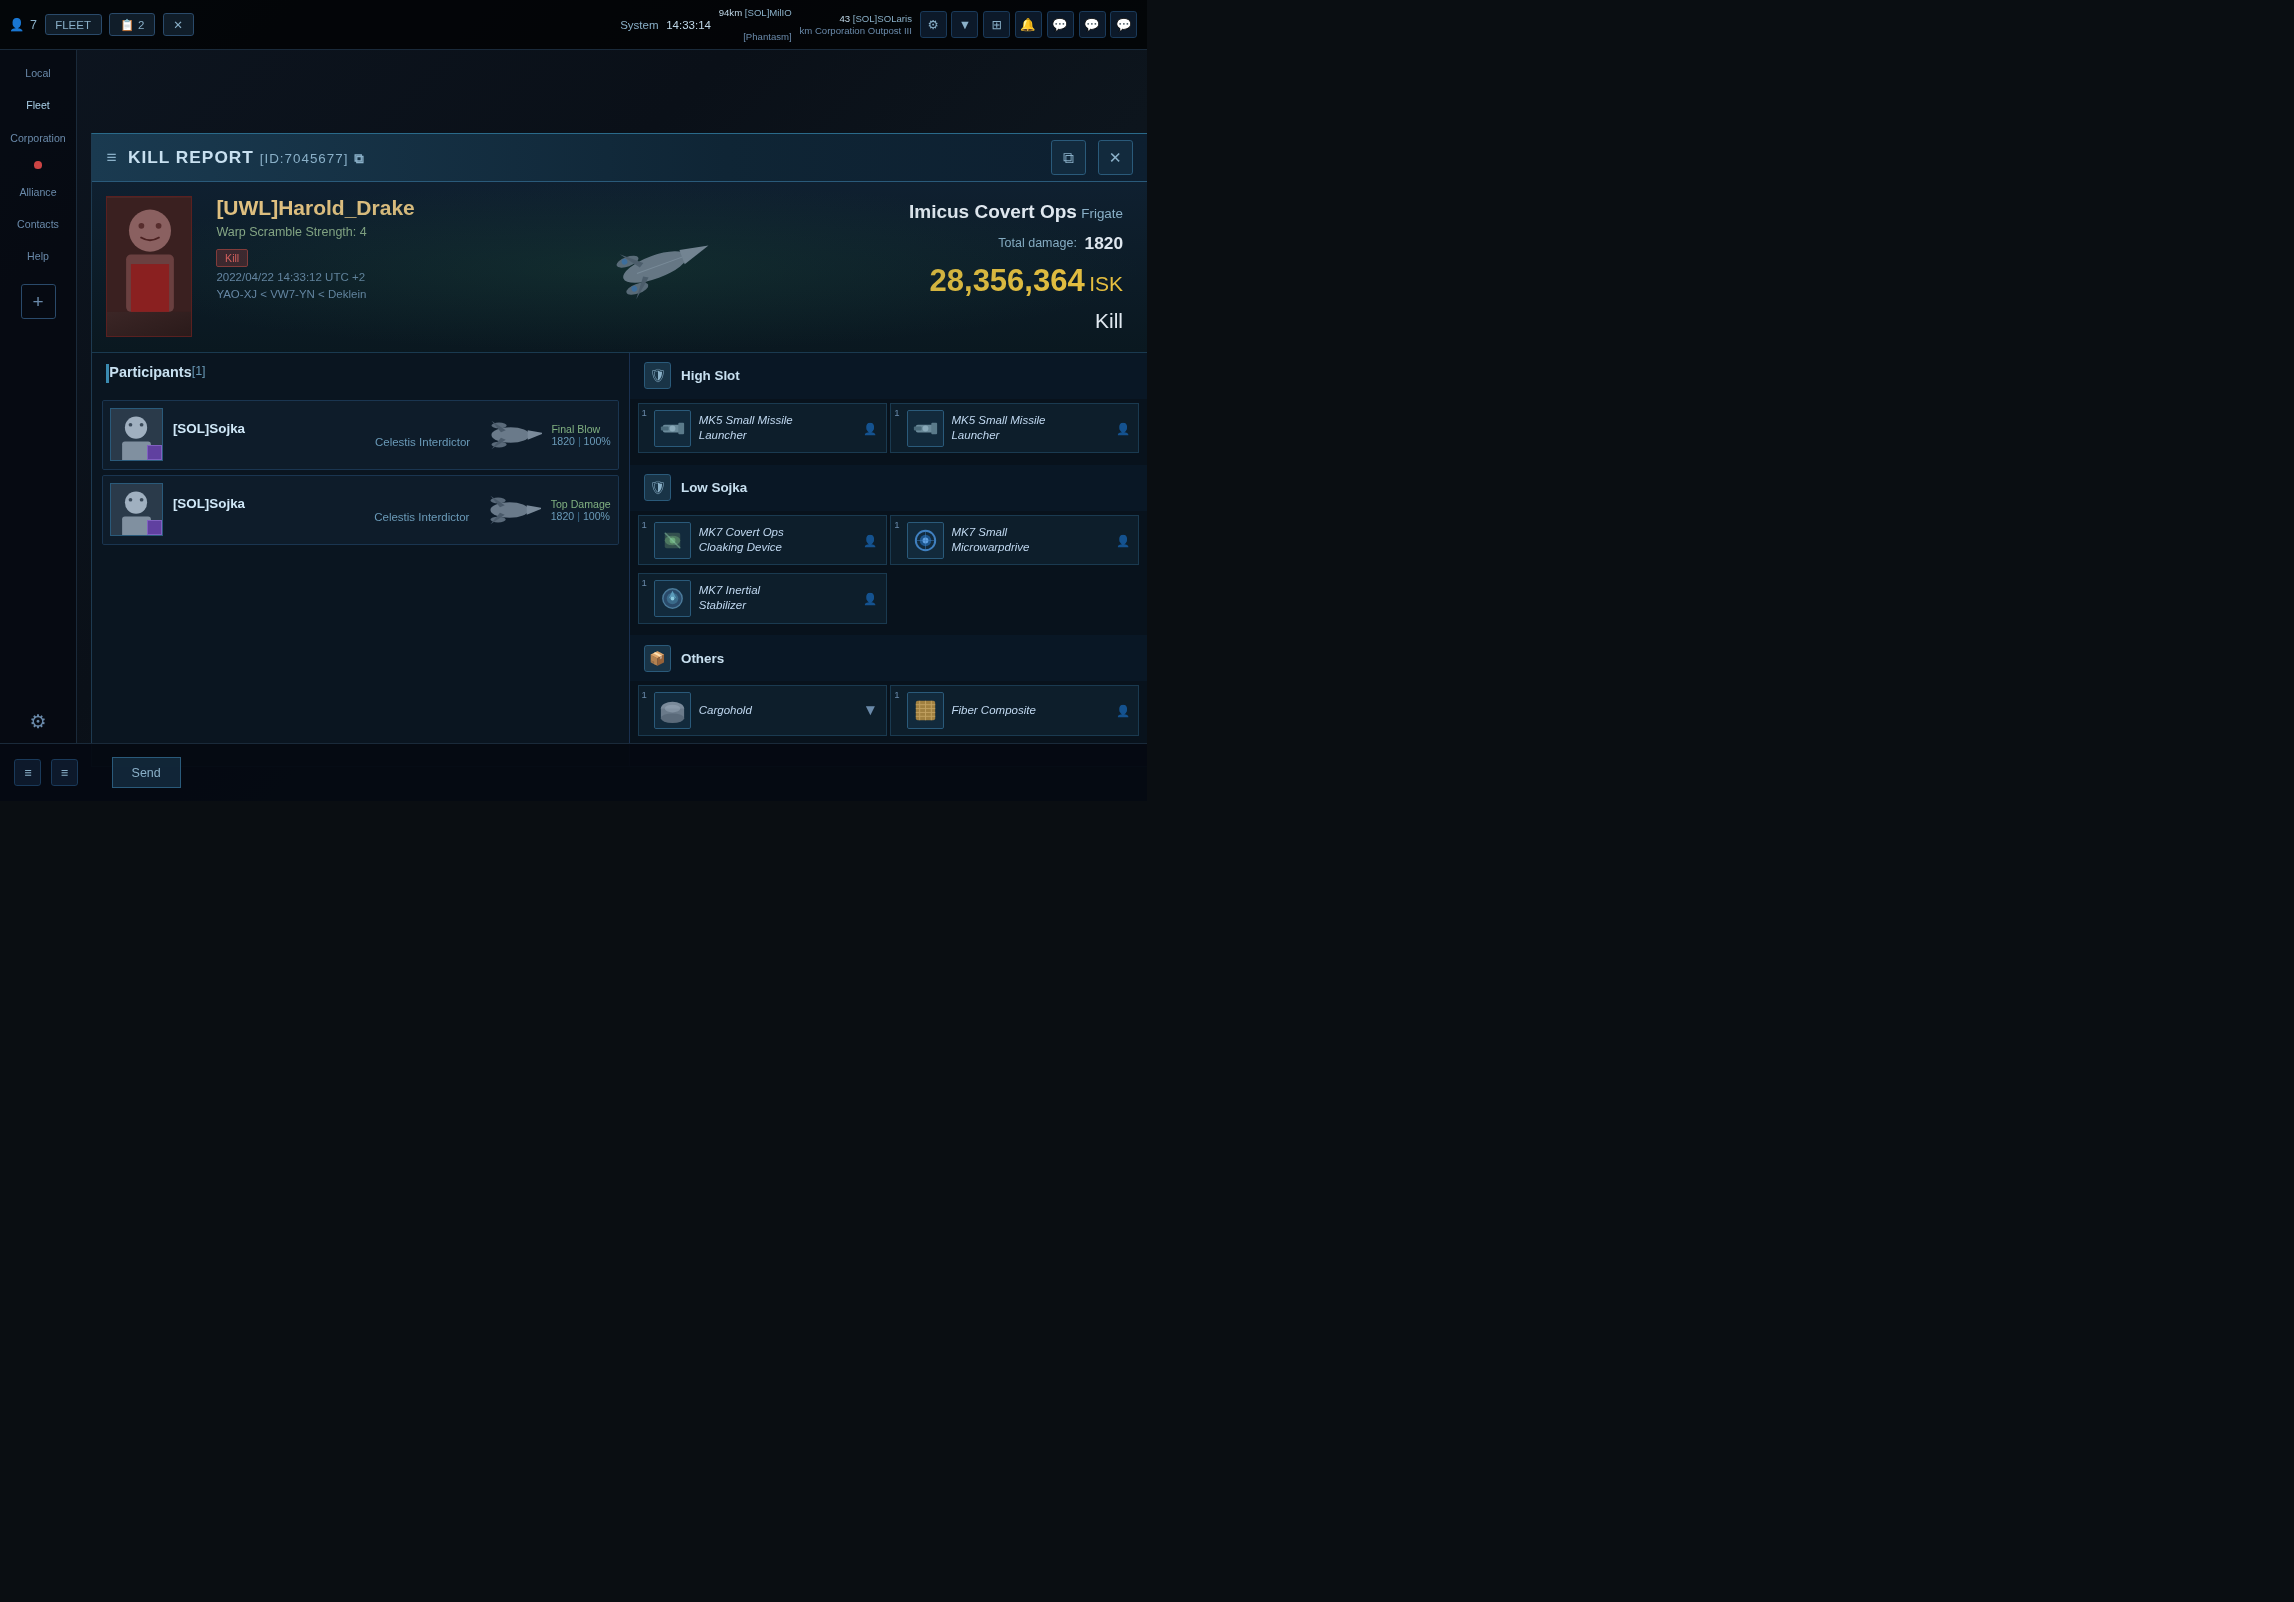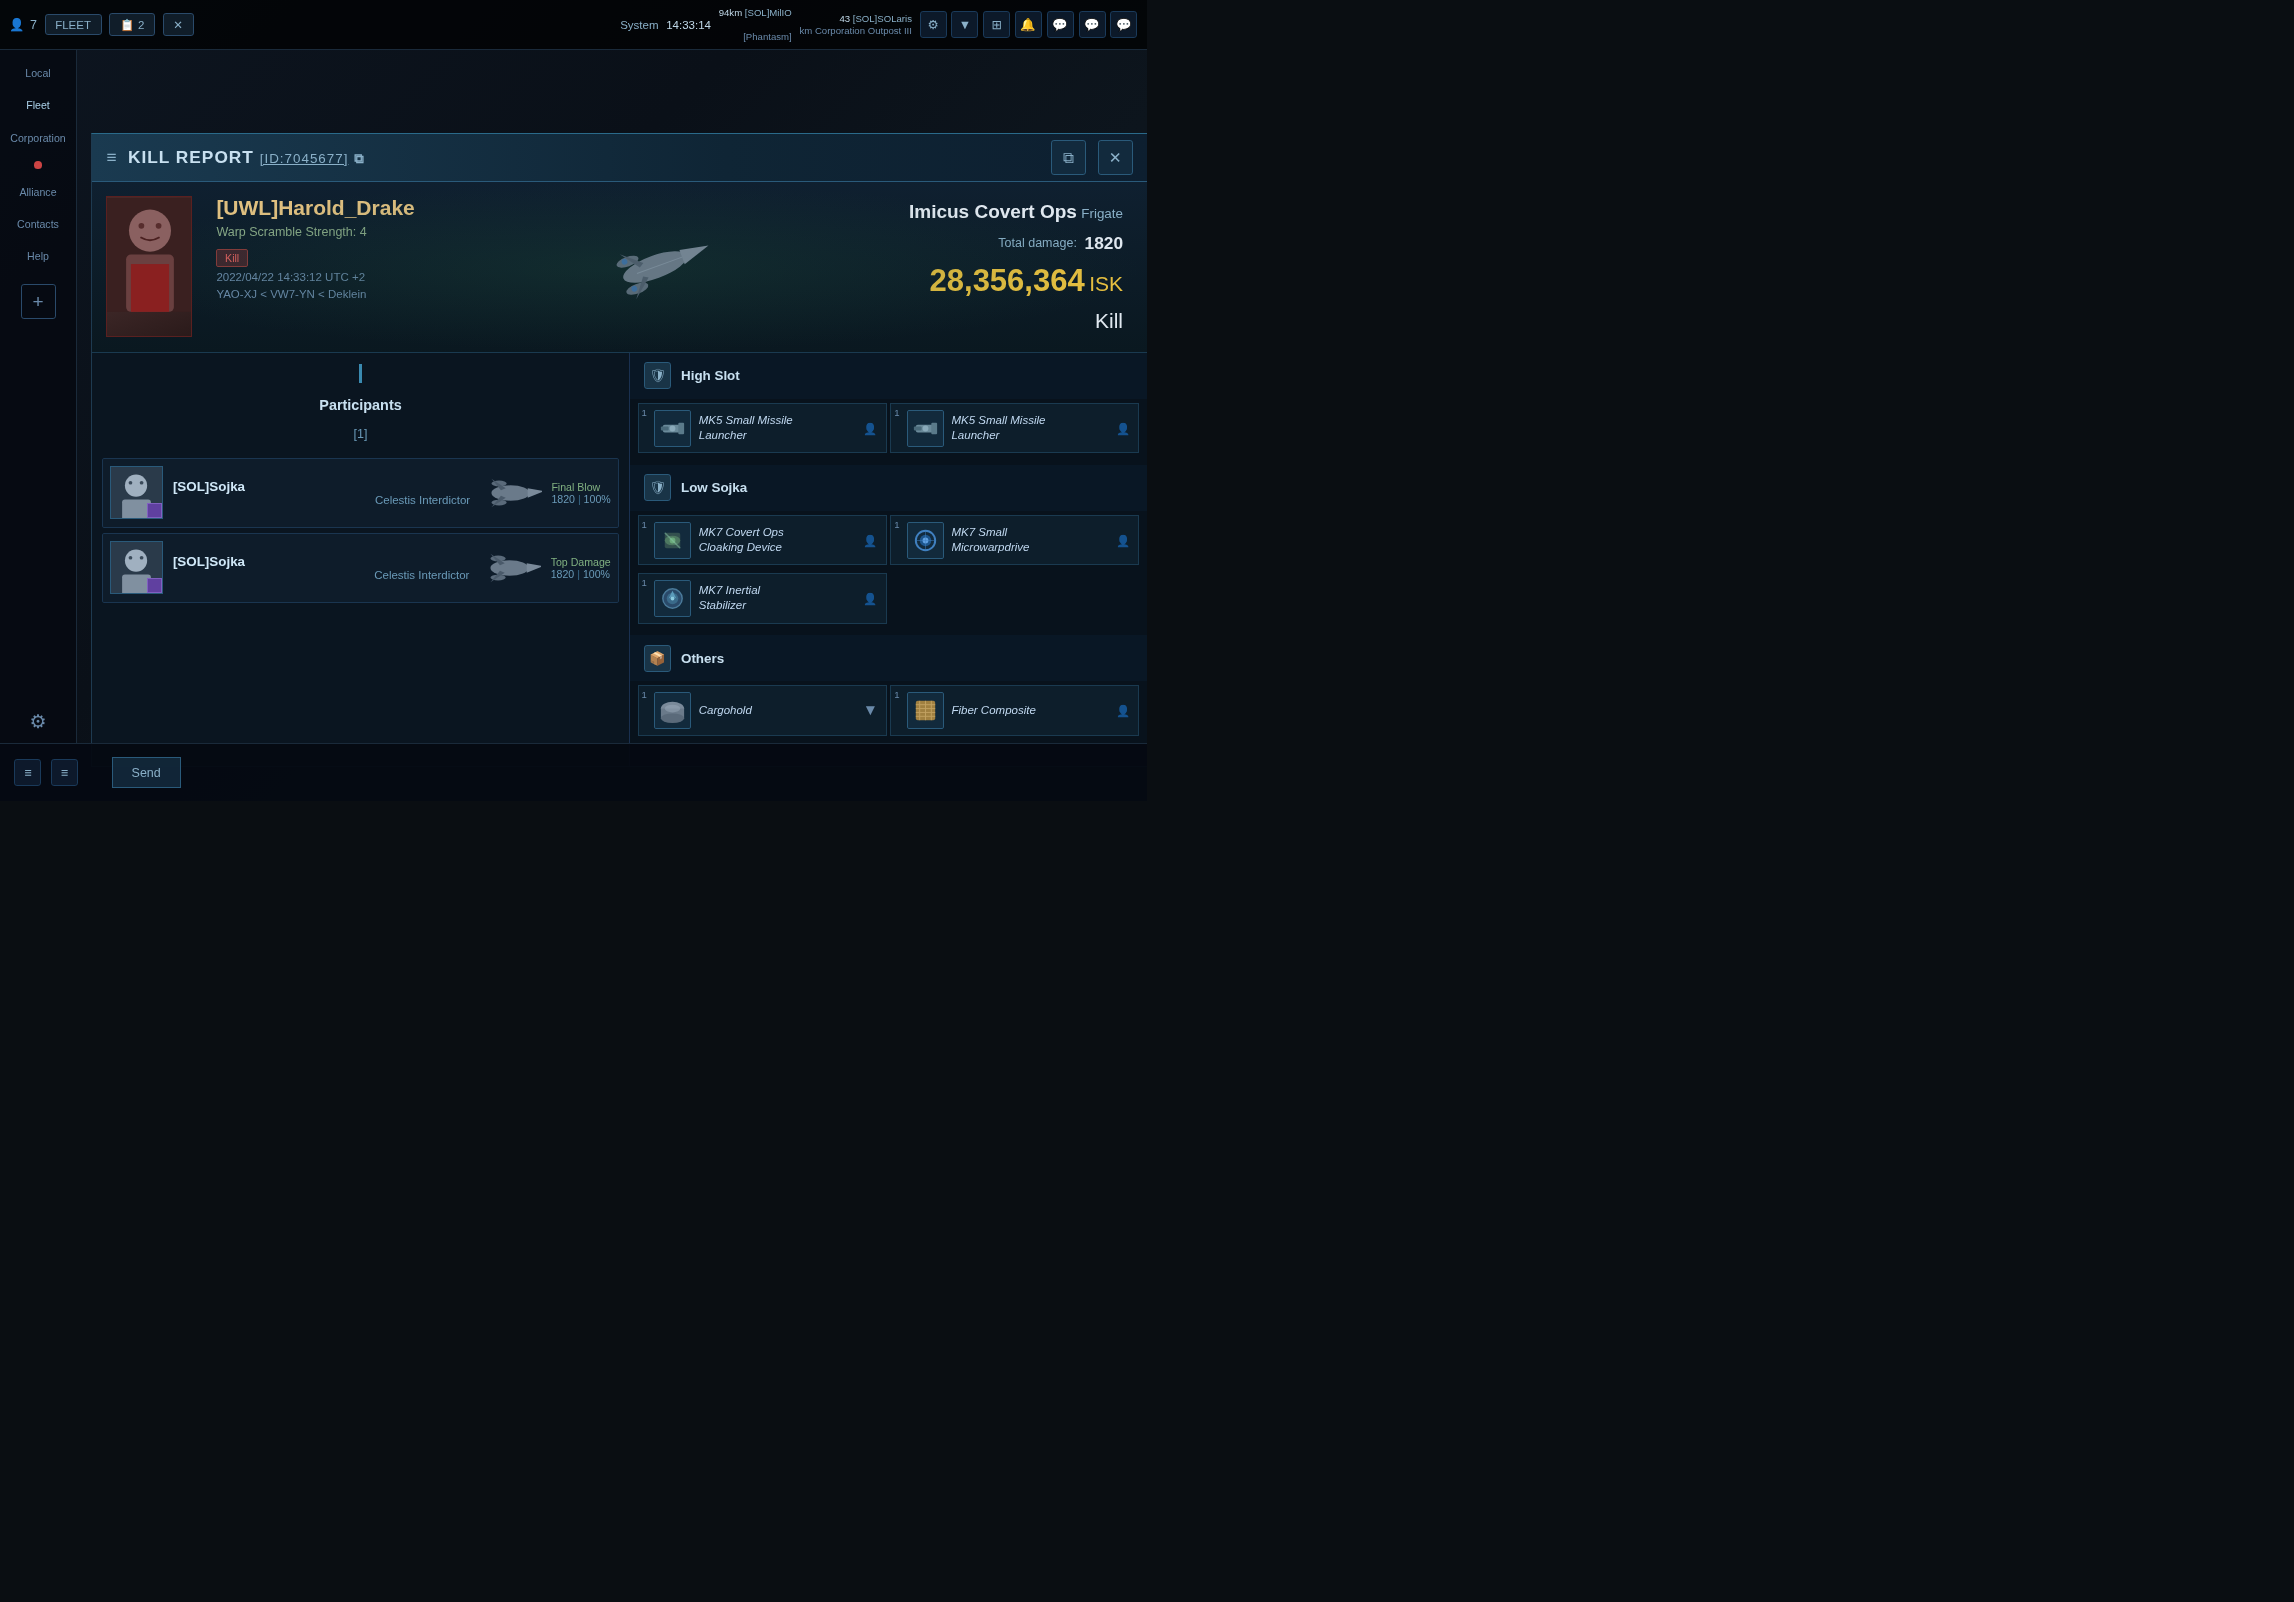--- a/index.html
+++ b/index.html
@@ -135,21 +135,20 @@
       color: #c8e0f0;
       font-size: 17.3px;
       font-weight: bold;
       letter-spacing: 1px;
       text-transform: uppercase;
     }
     .modal-title-id {
       color: #8ab0c8;
       font-size: 13.4px;
       font-weight: normal;
-      text-decoration: underline;
     }
     .modal-header-spacer { flex: 1; }
     .modal-header-btn {
       width: 35px; height: 35px;
       background: rgba(20,45,65,0.8);
       border: 1px solid #2a5a7a;
       border-radius: 2.9px;
       display: flex;
       align-items: center;
       justify-content: center;
@@ -273,23 +272,22 @@
     .participants-section {
       width: 538px;
       flex-shrink: 0;
       background: #0a1520;
       border-right: 1px solid #1a3050;
       overflow-y: auto;
     }
     .section-header {
       padding: 11.5px 14.4px;
       display: flex;
-      align-items: center;
-      gap: 14px;
-      flex-direction: column;
+      align-items: flex-start;
+      gap: 0;
     }
     .section-header-bar {
       width: 2.9px;
       height: 19px;
       background: #3a8ab0;
     }
     .section-header-title {
       color: #c8e0f0;
       font-size: 14.4px;
       font-weight: bold;

